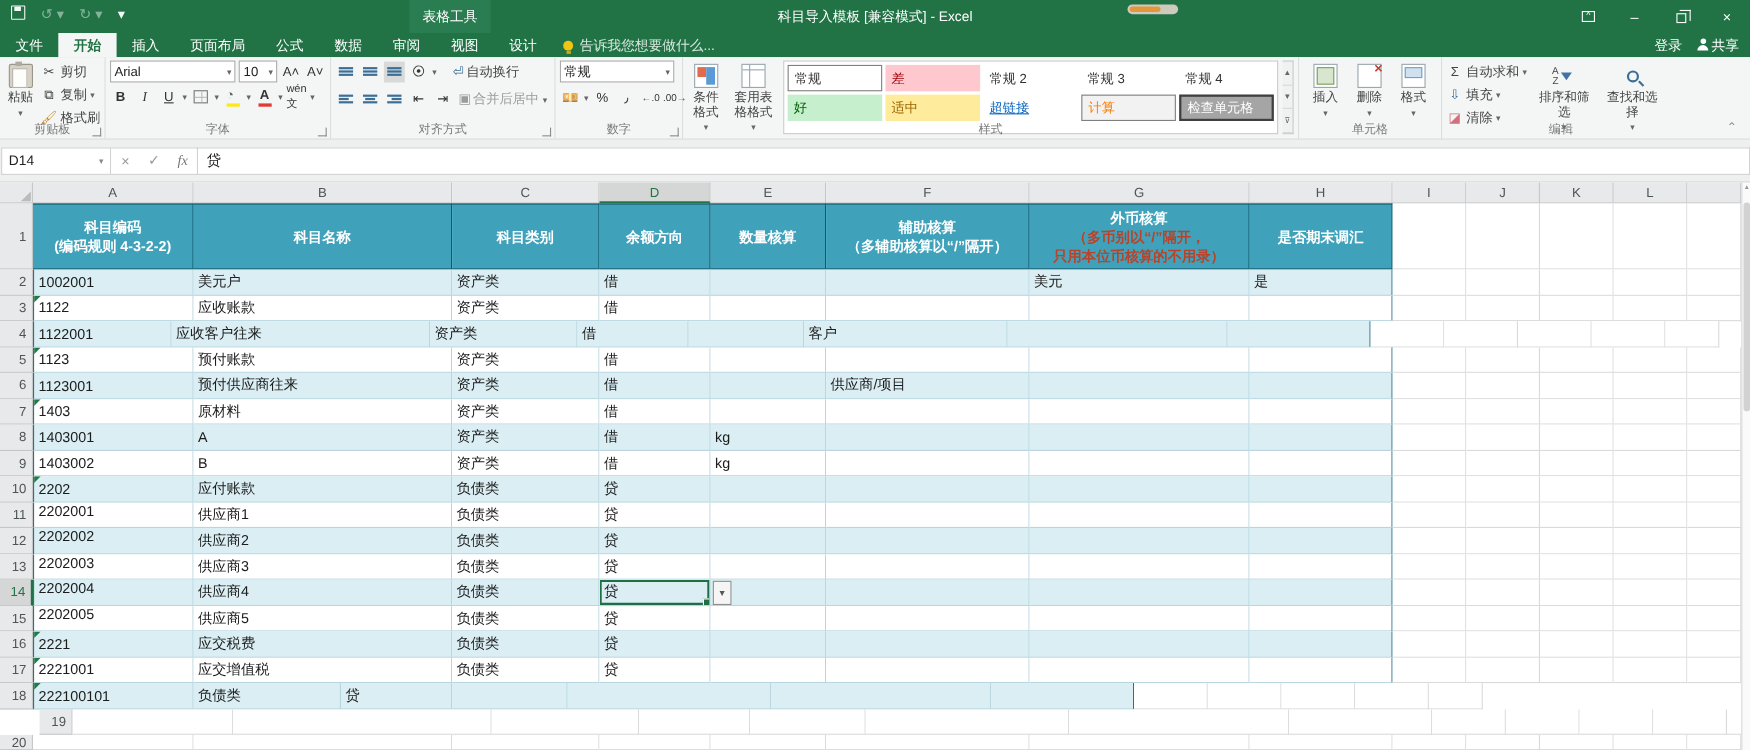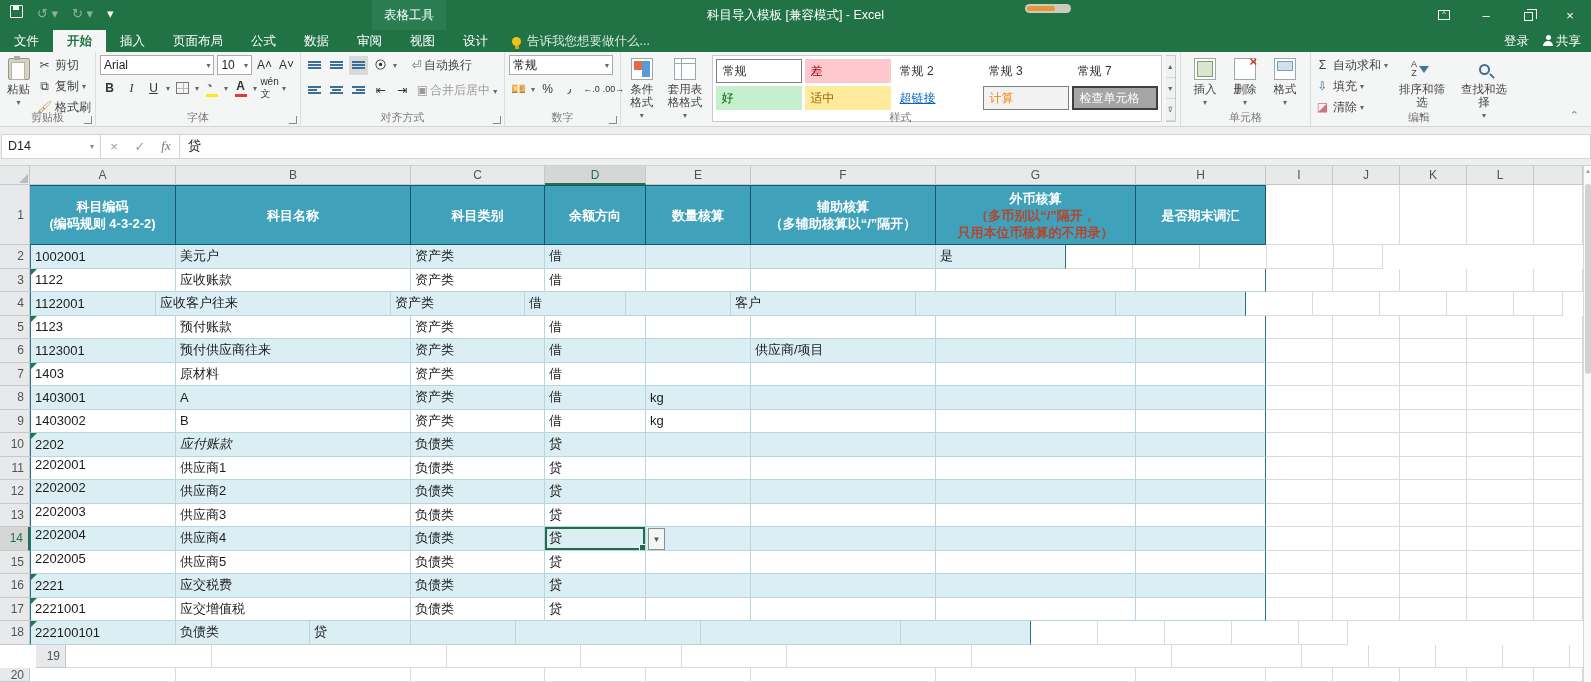--- a/index.html
+++ b/index.html
@@ -322,21 +322,21 @@
         <div class="bigbtn" style="width:62px">
           <span class="bicon grid-ic ft-ic"></span>
           <span>套用表格格式</span>
             <span class="dd">▾</span>
         </div>
         <div class="styles-gallery">
           <span class="swatch sw-normal">常规</span>
           <span class="swatch sw-bad">差</span>
           <span class="swatch">常规 2</span>
           <span class="swatch">常规 3</span>
-          <span class="swatch">常规 7</span>
+          <span class="swatch">常规 4</span>
           <span class="swatch sw-good">好</span>
           <span class="swatch sw-neutral">适中</span>
           <span class="swatch sw-link">超链接</span>
           <span class="swatch sw-calc">计算</span>
           <span class="swatch sw-check">检查单元格</span>
         </div>
         <div class="gal-scroll">
           <span>▲</span>
           <span>▼</span>
           <span>⊽</span>
@@ -474,20 +474,21 @@
         <div class="th-plain" style="width: 49px; height: 60px;"></div>
       </div>
       <div class="g-row" style="height: 23.5px;">
         <div class="rowhead">2</div>
         <div class="cell tbl band tledge" style="width: 146px;">1002001</div>
         <div class="cell tbl band" style="width: 235px;">美元户</div>
         <div class="cell tbl band" style="width: 134px;">资产类</div>
         <div class="cell tbl band" style="width: 101px;">借</div>
         <div class="cell tbl band" style="width: 105px;"></div>
         <div class="cell tbl band" style="width: 185px;"></div>
+        <div class="cell tbl band" style="width: 200px;">美元</div>
         <div class="cell tbl band tredge" style="width: 130px;">是</div>
         <div class="cell plain" style="width: 67px;"></div>
         <div class="cell plain" style="width: 67px;"></div>
         <div class="cell plain" style="width: 67px;"></div>
         <div class="cell plain" style="width: 67px;"></div>
         <div class="cell plain" style="width: 49px;"></div>
       </div>
       <div class="g-row" style="height: 23.5px;">
         <div class="rowhead">3</div>
         <div class="cell tbl tledge tri" style="width: 146px;">1122</div>
@@ -596,21 +597,21 @@
         <div class="cell tbl tredge" style="width: 130px;"></div>
         <div class="cell plain" style="width: 67px;"></div>
         <div class="cell plain" style="width: 67px;"></div>
         <div class="cell plain" style="width: 67px;"></div>
         <div class="cell plain" style="width: 67px;"></div>
         <div class="cell plain" style="width: 49px;"></div>
       </div>
       <div class="g-row" style="height: 23.5px;">
         <div class="rowhead">10</div>
         <div class="cell tbl band tledge tri" style="width: 146px;">2202</div>
-        <div class="cell tbl band" style="width: 235px; font-style: italic;">应付账款</div>
+        <div class="cell tbl band" style="width: 235px;">应付账款</div>
         <div class="cell tbl band" style="width: 134px;">负债类</div>
         <div class="cell tbl band" style="width: 101px;">贷</div>
         <div class="cell tbl band" style="width: 105px;"></div>
         <div class="cell tbl band" style="width: 185px;"></div>
         <div class="cell tbl band" style="width: 200px;"></div>
         <div class="cell tbl band tredge" style="width: 130px;"></div>
         <div class="cell plain" style="width: 67px;"></div>
         <div class="cell plain" style="width: 67px;"></div>
         <div class="cell plain" style="width: 67px;"></div>
         <div class="cell plain" style="width: 67px;"></div>

